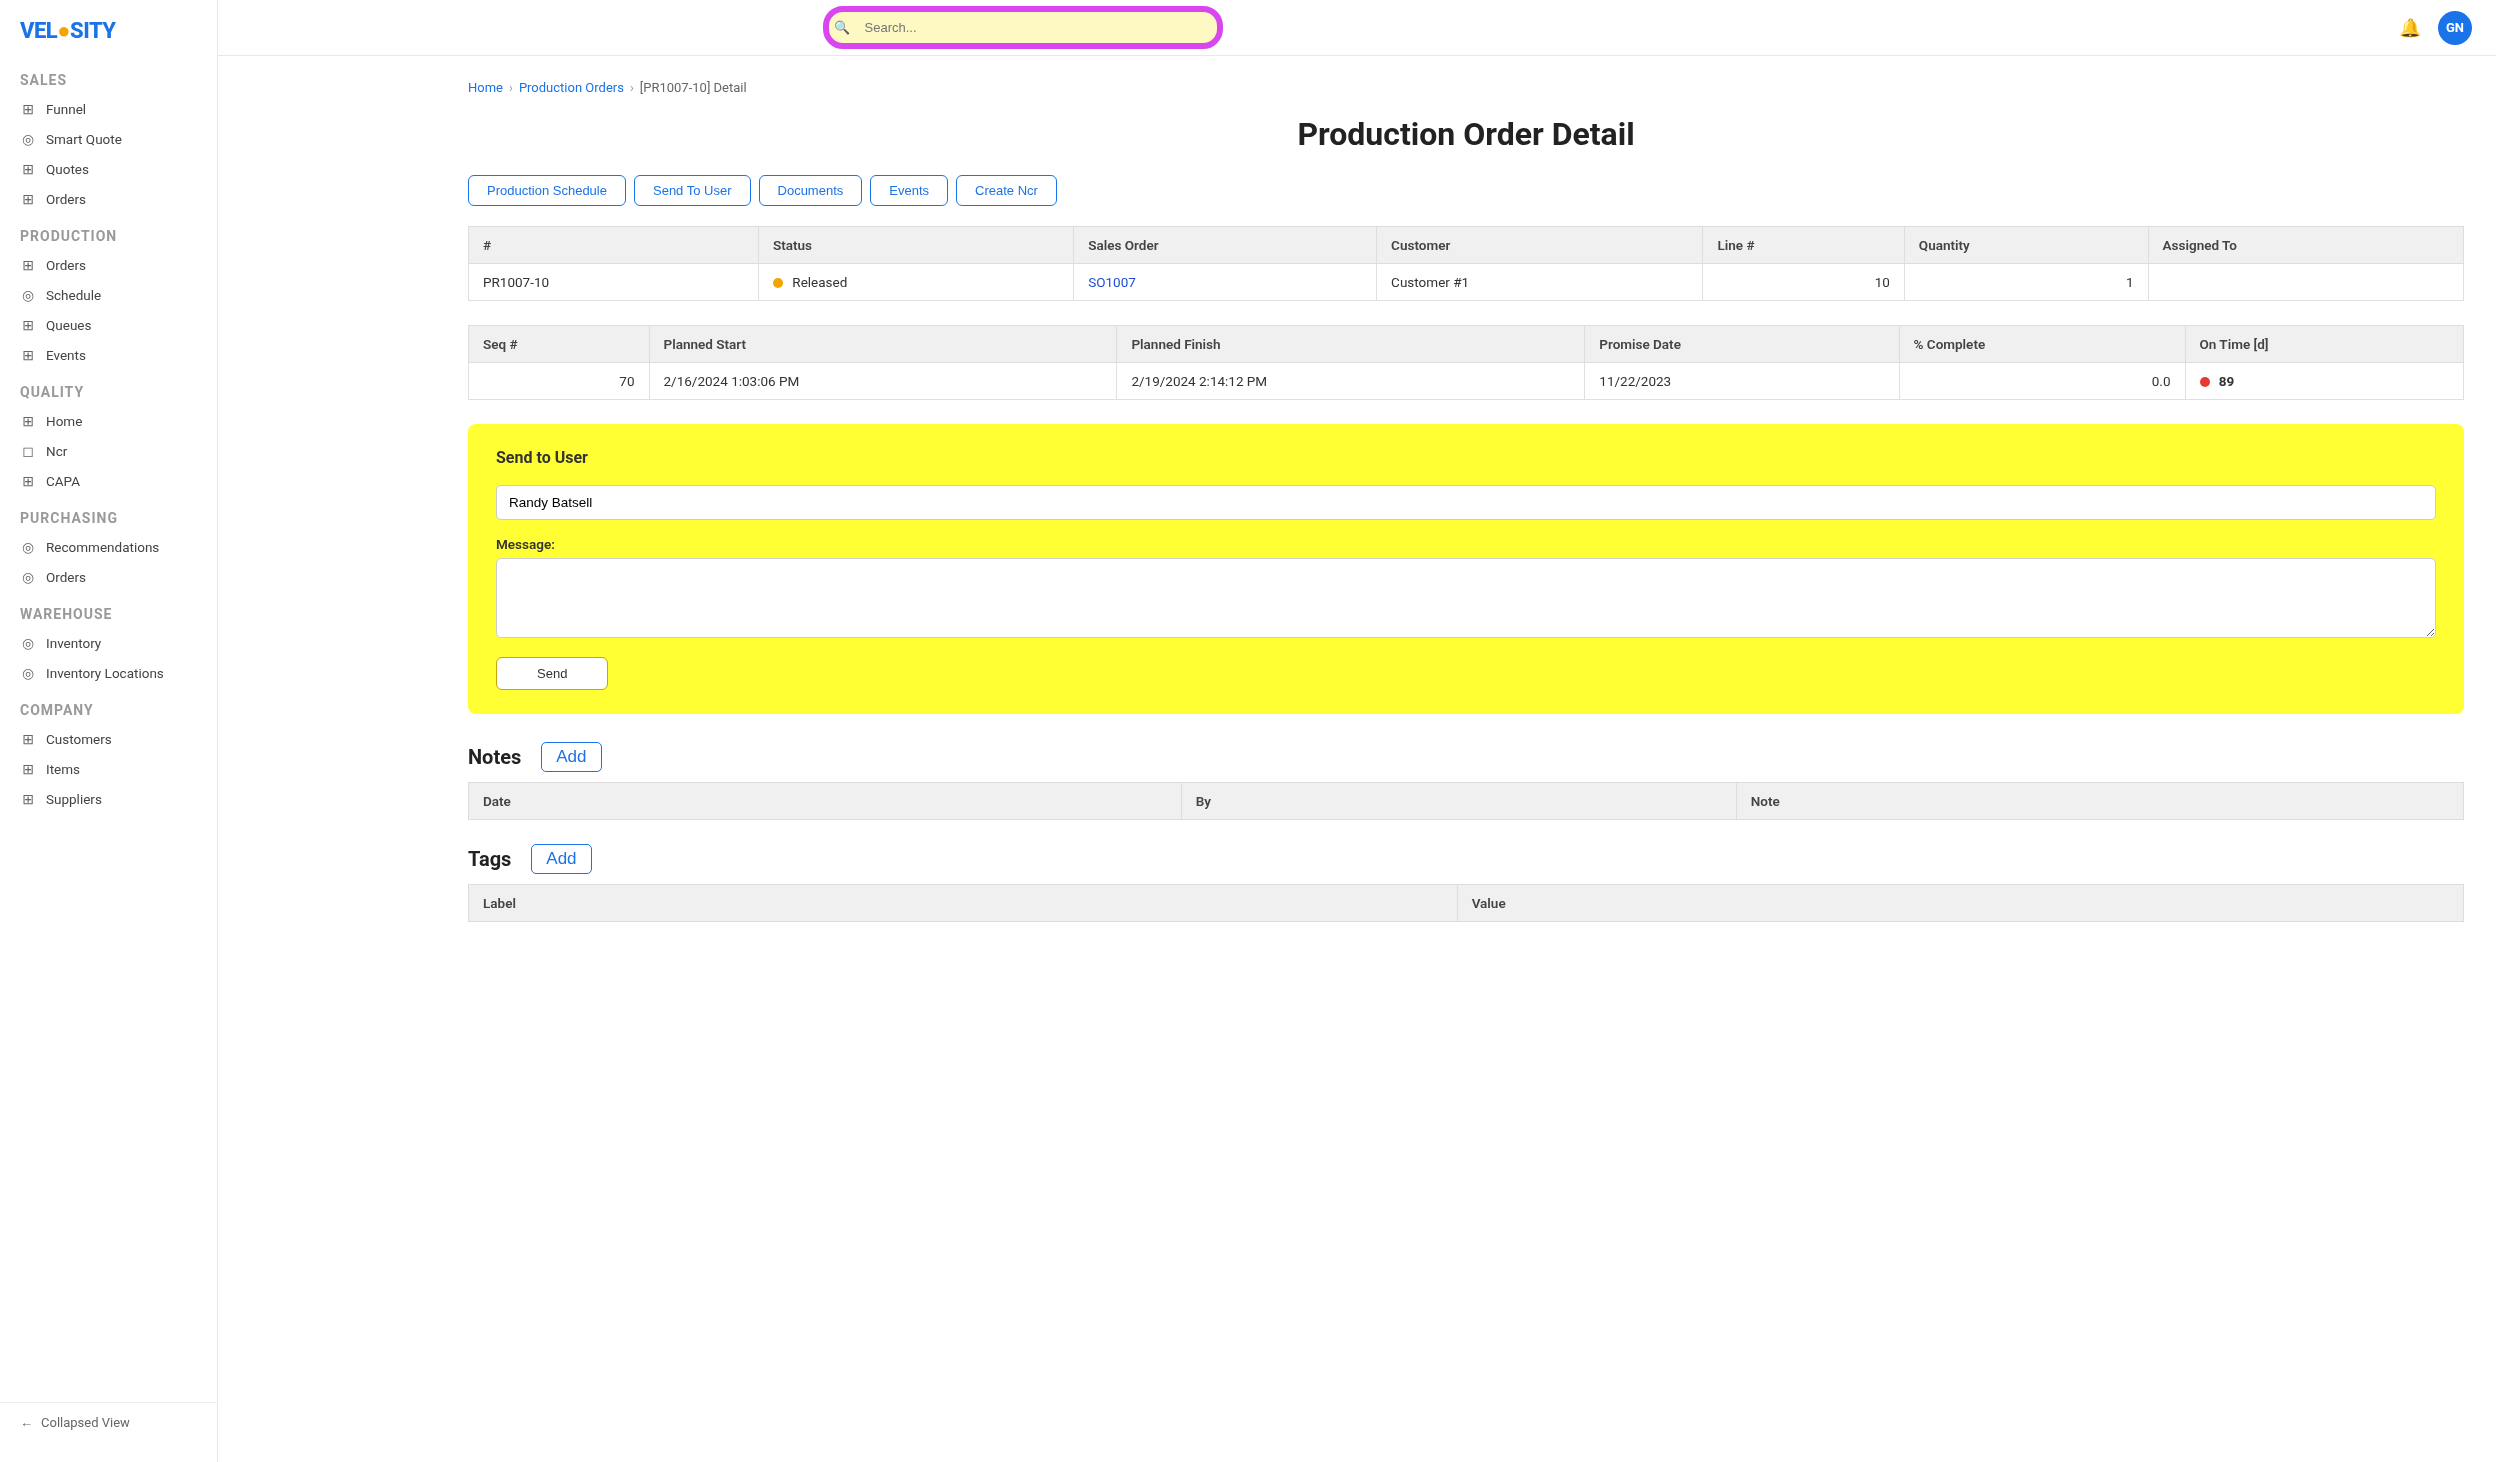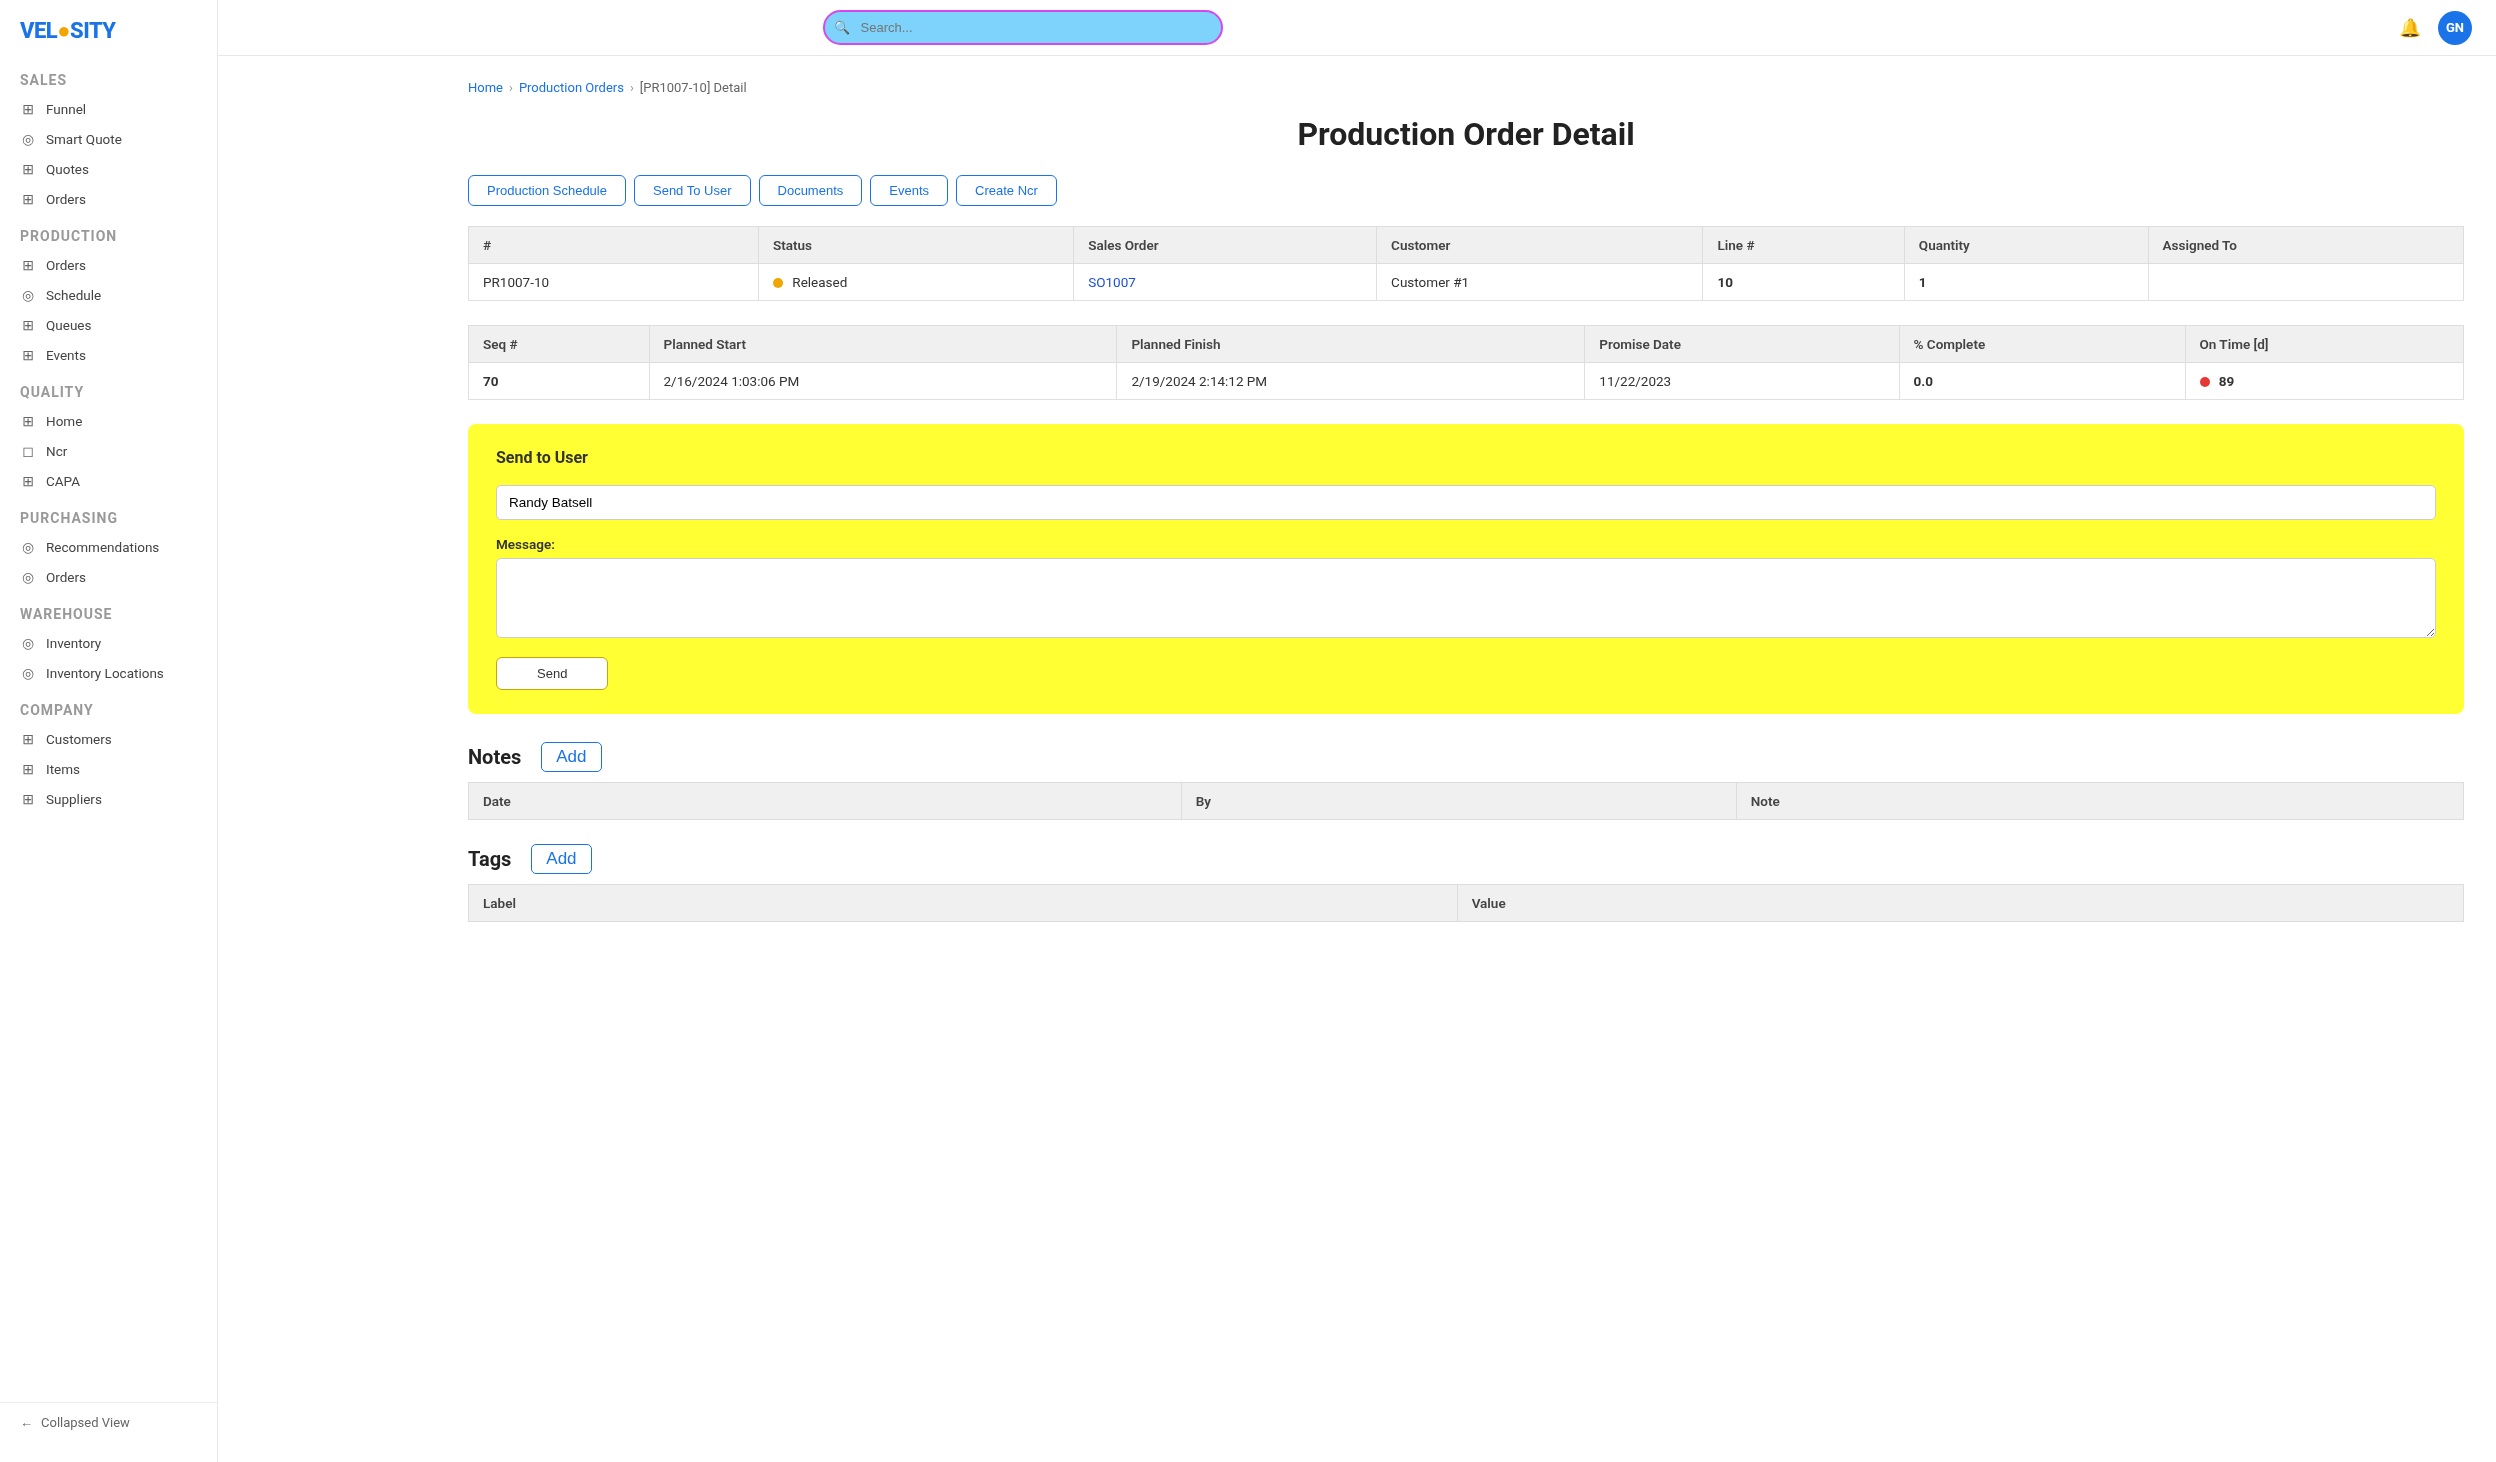--- a/index.html
+++ b/index.html
@@ -98,24 +98,24 @@
       flex: 1;
       max-width: 400px;
       margin: 0 auto;
       position: relative;
       display: flex;
       align-items: center;
     }
     #search-box input {
       width: 100%;
       padding: 8px 14px 8px 36px;
-      border: 2px solid #d946ef;
+      border: 6px solid #d946ef;
       border-radius: 20px;
       font-size: 13px;
-      background: #7dd3fc;
+      background: #fef9c3;
       outline: none;
       color: #666;
     }
     #search-box .search-icon-wrap {
       position: absolute;
       left: 12px;
       color: #999;
       font-size: 13px;
     }
 
@@ -303,21 +303,21 @@
       padding: 4px 14px;
       border: 1.5px solid #1a73e8;
       background: #fff;
       color: #1a73e8;
       border-radius: 5px;
       font-size: 17px;
       cursor: pointer;
       font-weight: 500;
     }
 
-    .col-center { text-align: left; font-weight: bold; }
+    .col-center { text-align: right; }
   </style>
 </head>
 <body>
 
 <nav id="sidebar">
   <div id="sidebar-logo">
     <span class="logo-text">VEL<span class="logo-dot">●</span>SITY</span>
   </div>
   <div id="sidebar-sections">
       <div class="sidebar-section-label">SALES</div>

